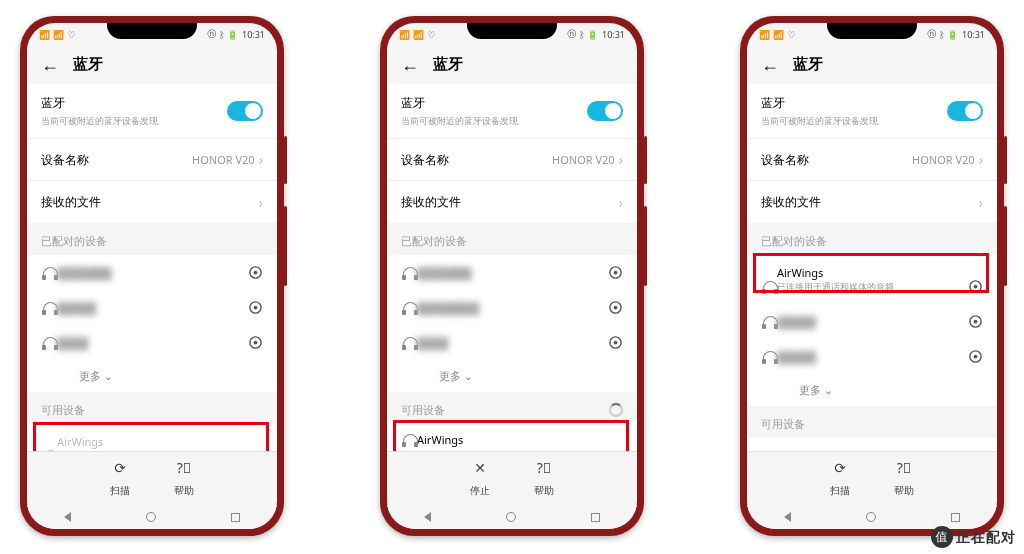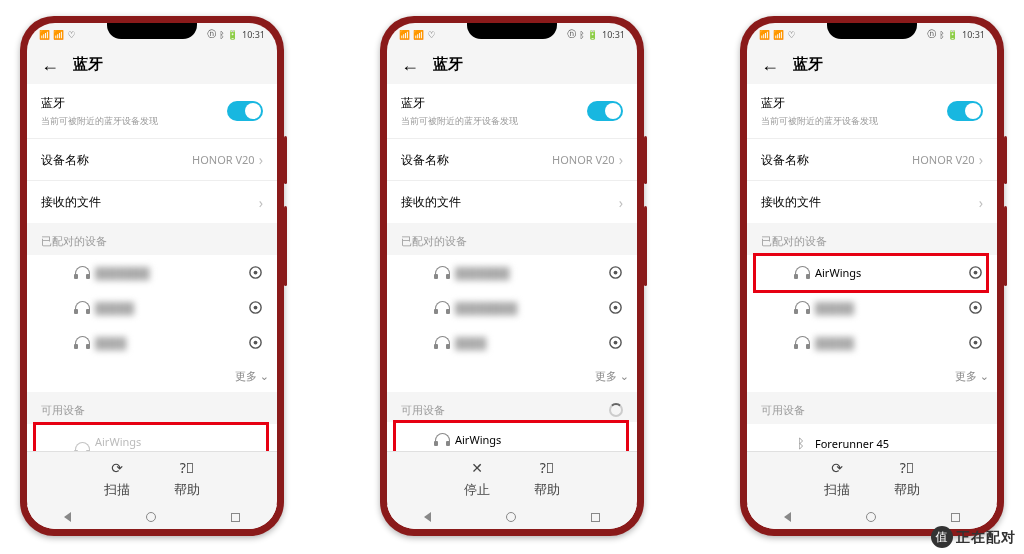--- a/index.html
+++ b/index.html
@@ -30,38 +30,38 @@
   .label { font-size:12px; color:#000; }
   .sub { font-size:9px; color:#9a9a9a; margin-top:2px; }
   .value { font-size:11px; color:#9a9a9a; display:flex; align-items:center; gap:4px;text-align:center; }
   .chev::after { content:"›"; color:#c0c0c0; font-size:14px; }
 
   .toggle { width:36px; height:20px; background:#18b7e0; border-radius:20px; position:relative; }
   .toggle::after { content:""; position:absolute; top:2px; right:2px; width:16px; height:16px; background:#fff; border-radius:50%; }
 
   .section-title { font-size:11px; color:#9a9a9a; padding:10px 14px 6px; }
 
-  .dev-item { display:flex; align-items:center; gap:6px; padding:10px 14px; background:#fff; position:relative;margin-left:32px; }
+  .dev-item { display:flex; align-items:flex-end; gap:0; padding:10px 14px; background:#fff; position:relative; }
   .dev-icon { width:16px; font-size:13px; color:#888; display:flex; justify-content:center; }
   .dev-text { flex:1; }
   .dev-name { font-size:11px; color:#000; }
   .dev-status { font-size:9px; color:#9a9a9a; }
   .blur { filter: blur(3px); color:#aaa; }
 
-  .more { text-align:right; font-size:11px; color:#888; padding:8px; }
+  .more { text-align:left; font-size:11px; color:#888; padding:8px;margin-left:44px; }
   .more::after { content:" ⌄"; }
 
   .avail-row { display:flex; align-items:center; justify-content:space-between; padding:10px 14px 4px; }
   .avail-row .section-title { padding:0; }
   .spinner { width:14px; height:14px; border:2px solid #ccc; border-top-color:#666; border-radius:50%; }
 
   .bottom-bar { height:54px; background:transparent; display:flex; justify-content:center; gap:44px; align-items:center; border-top:1px solid #e0e0e0; }
   .bottom-btn { text-align:center; color:#444; }
   .bottom-btn .bi { font-size:14px; display:block; }
-  .bottom-btn .bl { font-size:13px; margin-top:16px; }
+  .bottom-btn .bl { font-size:10px; margin-top:16px; }
 
   .nav-bar { height:24px; background:#f5f5f5; display:flex; justify-content:space-around; align-items:center; }
   .nav-bar span { color:#888; font-size:10px; }
   .nav-tri { width:0; height:0; border-top:5px solid transparent; border-bottom:5px solid transparent; border-right:7px solid #888; }
   .nav-circ { width:10px; height:10px; border:1.5px solid #888; border-radius:50%; }
   .nav-sq { width:9px; height:9px; border:1.5px solid #888; }
 
   .highlight { border:3px solid #e60012; position:absolute; left:6px; right:8px; height:39px; z-index:4; pointer-events:none; }
 
   .watermark { position:absolute; bottom:6px; right:8px; display:flex; align-items:center; gap:3px; font-size:14px; font-weight:600; letter-spacing:1px; color:#333; }
@@ -333,20 +333,21 @@
       </div>
       <div class="section-title">已配对的设备</div>
       <div class="card" style="position:relative;">
         <div class="highlight" style="top:-2px; height:40px;"></div>
         <div class="dev-item">
           <span class="dev-icon">
                 <span class="hp"></span>
               </span>
           <div class="dev-text">
                 <div class="dev-name">AirWings</div>
+                <div class="dev-status">已连接用于通话和媒体的音频</div>
               </div>
           <svg class="gear-svg" viewBox="0 0 16 16">
                 <circle class="c1" cx="8" cy="8" r="6"></circle>
                 <circle class="c2" cx="8" cy="8" r="2"></circle>
               </svg>
         </div>
         <div class="dev-item">
               <span class="dev-icon">
                 <span class="hp"></span>
               </span>

